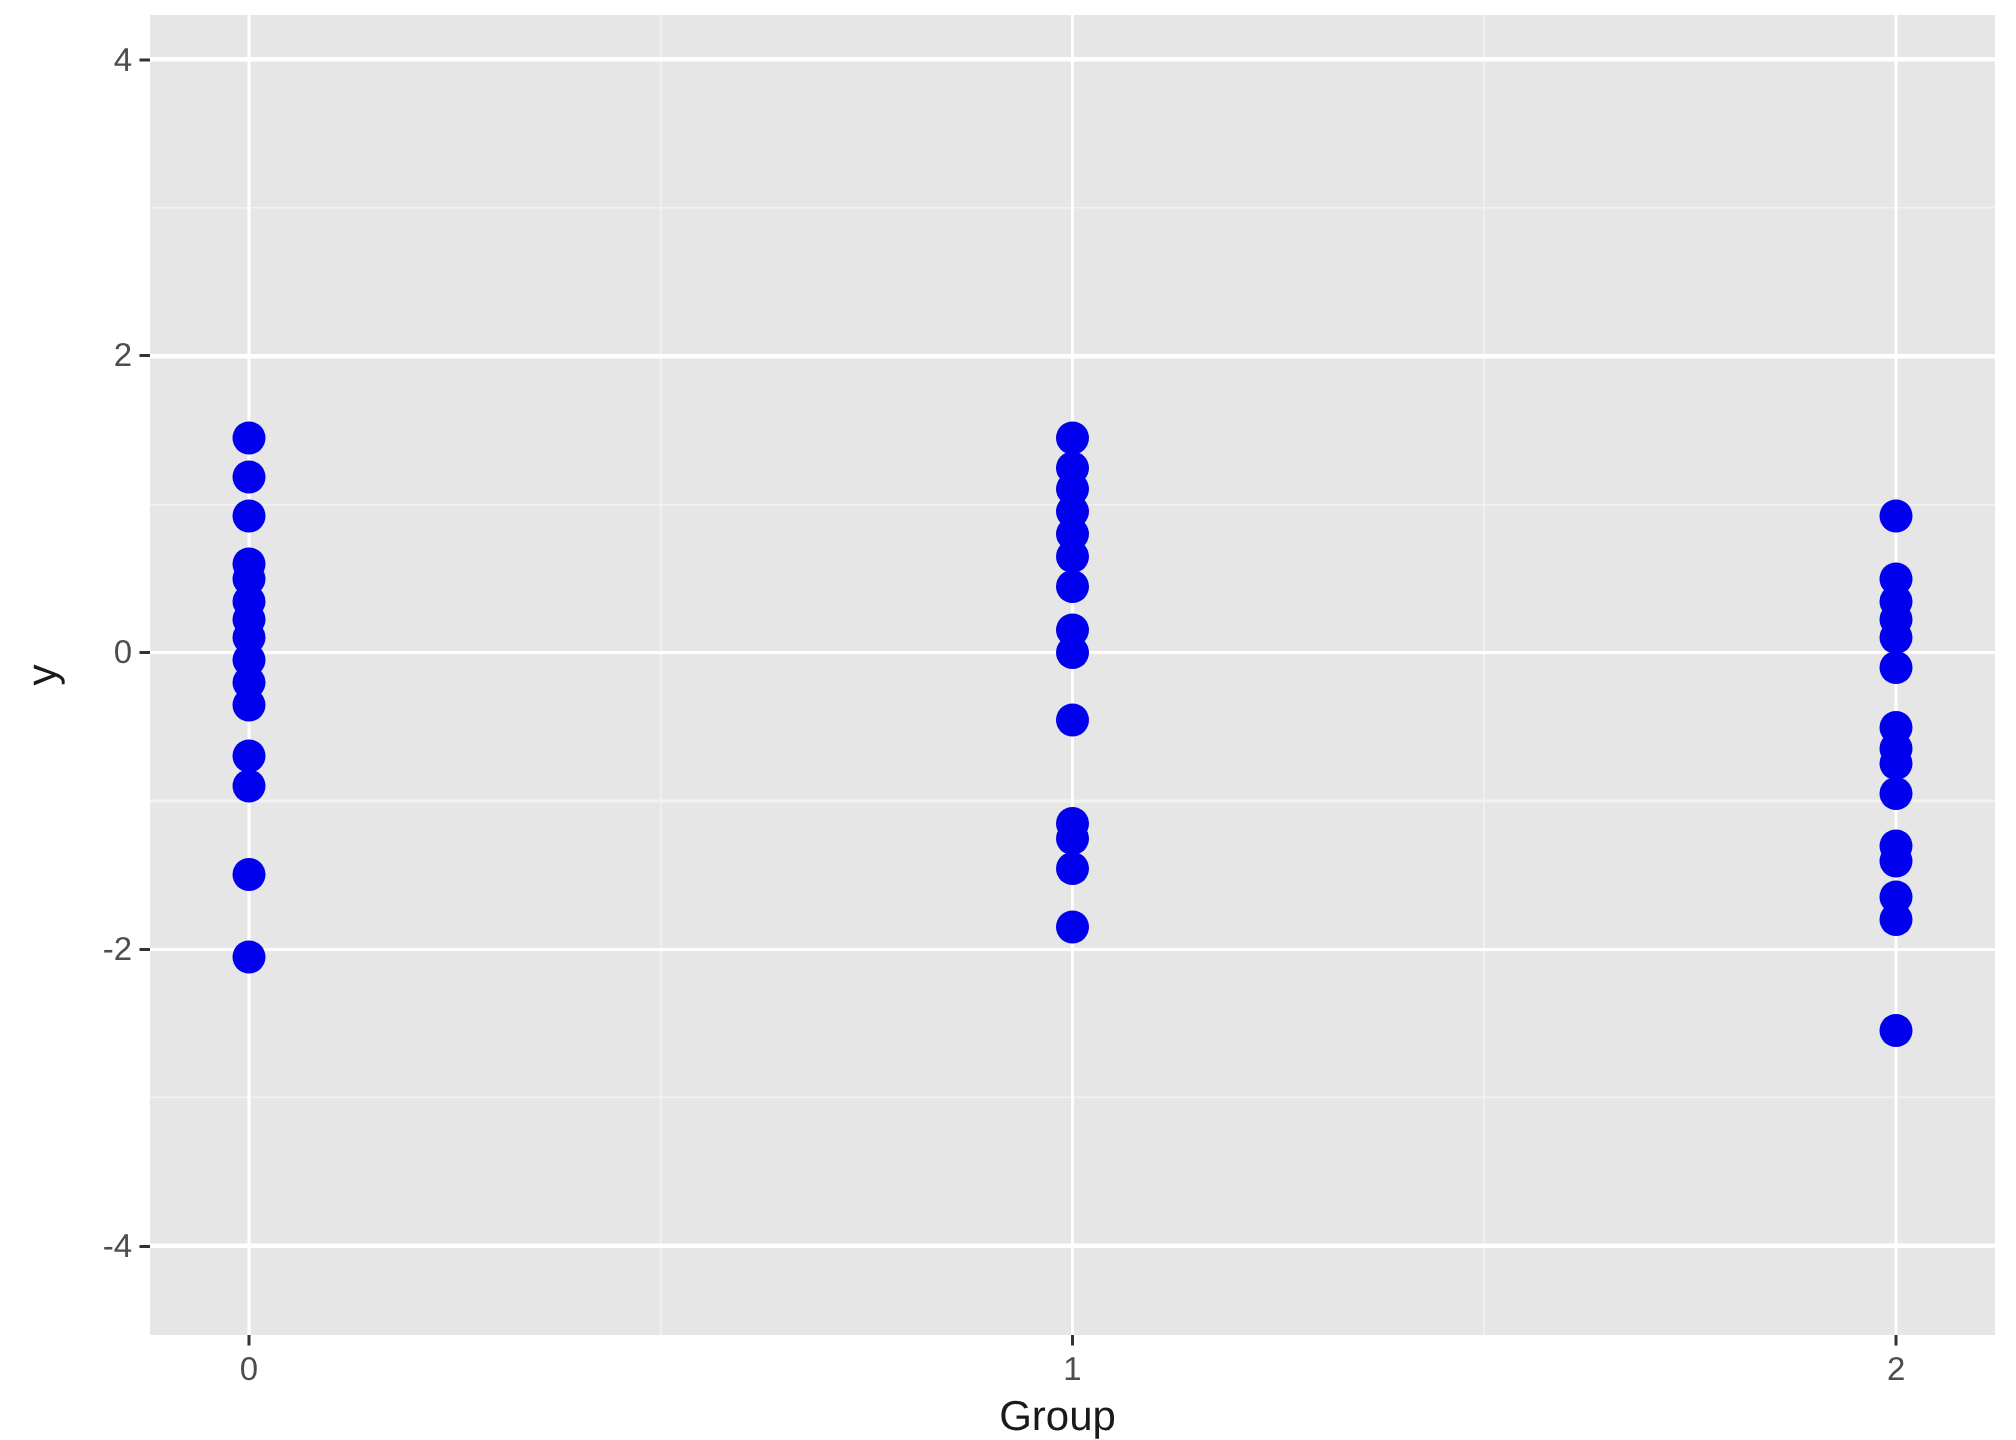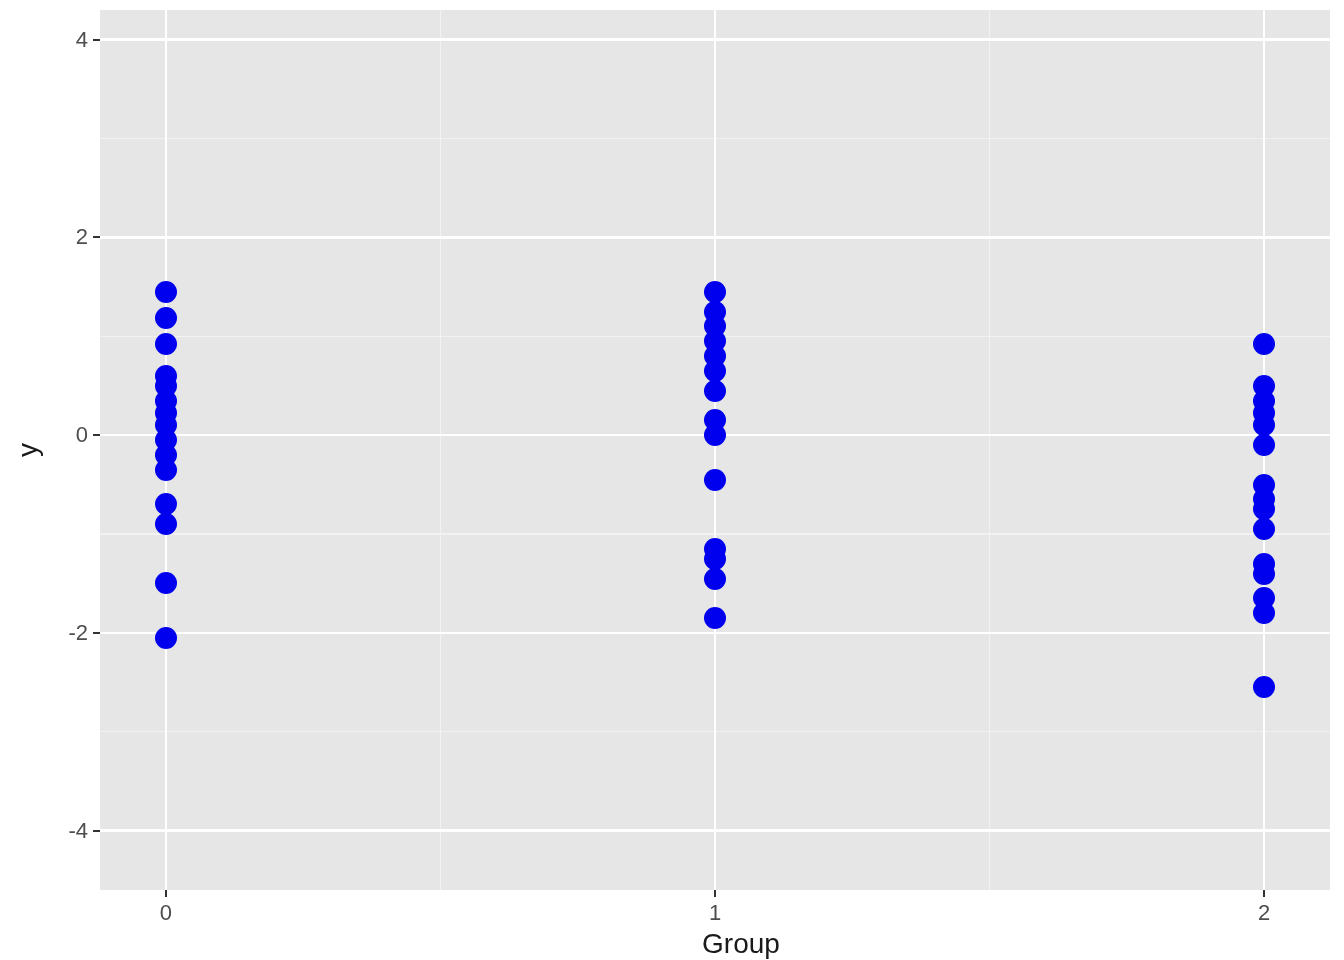--- a/index.html
+++ b/index.html
@@ -154,15 +154,15 @@
   <div id="x-ticks">
       <div class="tick-mark" style="left: 164.893px; top: 890px; width: 2px; height: 7px;"></div>
       <div class="tick-label-x" style="left: 165.893px; top: 900px;">0</div>
       <div class="tick-mark" style="left: 714px; top: 890px; width: 2px; height: 7px;"></div>
       <div class="tick-label-x" style="left: 715px; top: 900px;">1</div>
       <div class="tick-mark" style="left: 1263.11px; top: 890px; width: 2px; height: 7px;"></div>
       <div class="tick-label-x" style="left: 1264.11px; top: 900px;">2</div>
     </div>
 
   <div class="axis-title-y" style="left: 28px; top: 450px;">y</div>
-  <div class="axis-title-x" style="left: 741px; top: 928px;">Group</div>
+  <div class="axis-title-x" style="left: 705px; top: 928px;">Group</div>
 
 </div>
 
 </body></html>

